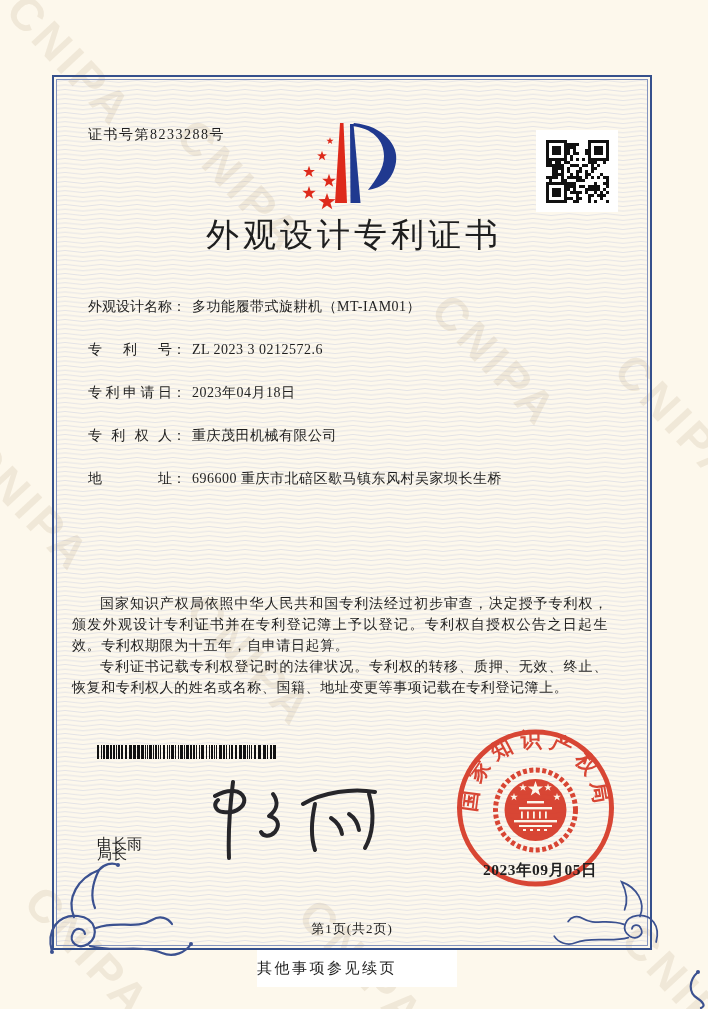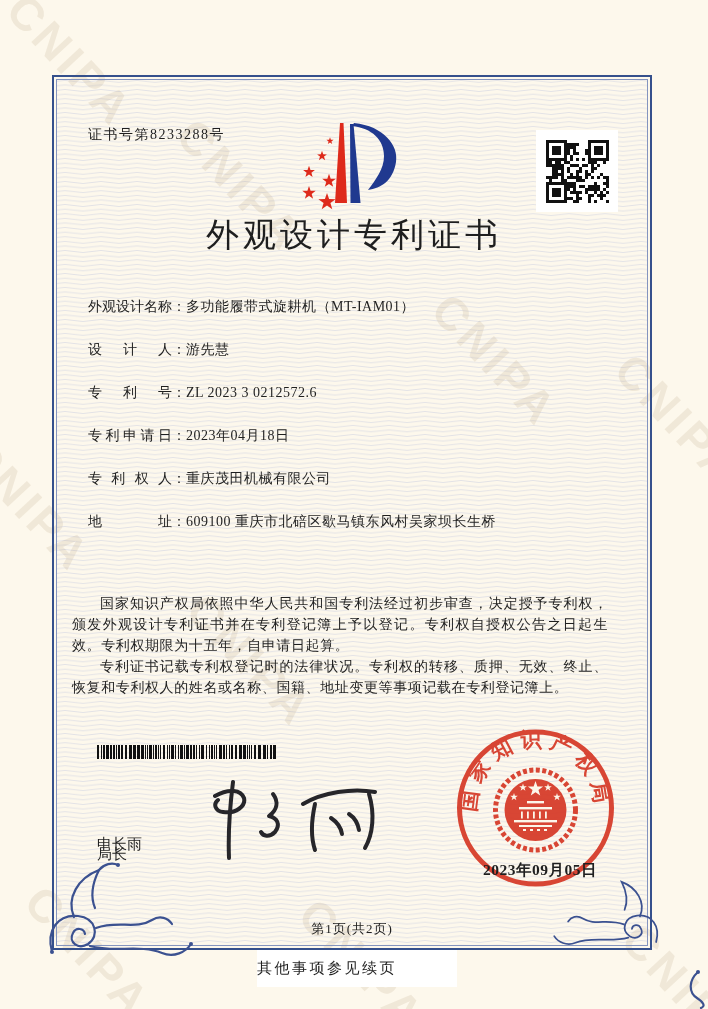--- a/index.html
+++ b/index.html
@@ -13,21 +13,21 @@
   .frame-inner{position:absolute;left:2px;top:2px;right:2px;bottom:2px;border:1.3px solid #8494bf;}
   .cert-no{position:absolute;left:88px;top:126px;font-size:14px;letter-spacing:1.5px;z-index:4;}
   .logo{position:absolute;left:296px;top:114px;z-index:4;}
   .qr-box{position:absolute;left:536px;top:130px;width:82px;height:82px;background:#ffffff;z-index:4;}
   .qr-svg{position:absolute;left:10px;top:10px;}
   .title{position:absolute;left:0;top:213px;width:708px;text-align:center;font-size:33px;font-weight:normal;
          letter-spacing:4px;z-index:4;}
   .fields{position:absolute;left:88px;top:298px;width:548px;z-index:4;font-size:14px;}
   .frow{position:relative;line-height:17px;margin-bottom:26px;white-space:nowrap;}
   .flabel{display:inline-block;width:84px;text-align:justify;text-align-last:justify;vertical-align:top;}
-  .fvalue{letter-spacing:0.5px;}
+  .fvalue{margin-left:6px;letter-spacing:0.5px;}
   .pair2{position:absolute;left:245px;top:0;}
   .paras{position:absolute;left:72px;top:593px;width:536px;z-index:4;}
   .paras p{margin:0;font-size:14px;line-height:21px;letter-spacing:0.6px;text-indent:2em;text-align:justify;}
   .barcode{position:absolute;left:97px;top:745px;z-index:4;}
   .signer-title{position:absolute;left:97px;top:809px;font-size:15px;z-index:4;font-family:"Liberation Sans","DejaVu Sans",sans-serif;margin-top:36px;}
   .signer-name{position:absolute;left:97px;top:835px;font-size:15px;z-index:4;font-family:"Liberation Sans","DejaVu Sans",sans-serif;}
   .signature{position:absolute;left:203px;top:778px;z-index:5;}
   .seal{position:absolute;left:448px;top:722px;z-index:5;opacity:0.93;}
   .seal-date{position:absolute;left:450px;top:860px;width:180px;text-align:center;font-size:15.5px;font-weight:bold;z-index:6;letter-spacing:0.5px;}
   .page-num{position:absolute;left:0;top:920px;width:704px;text-align:center;font-size:13px;z-index:4;letter-spacing:1px;}
@@ -256,33 +256,30 @@
       </svg>
   </div>
 
   <div class="title">外观设计专利证书</div>
 
   <div class="fields">
     <div class="frow">
       <span class="flabel">外观设计名称</span><span>：</span><span class="fvalue">多功能履带式旋耕机（MT-IAM01）</span>
     </div>
     <div class="frow">
-      <span class="flabel">设计人</span><span>：</span><span class="fvalue">游先慧</span>
-    </div>
-    <div class="frow">
       <span class="flabel">专利号</span><span>：</span><span class="fvalue">ZL 2023 3 0212572.6</span>
     </div>
     <div class="frow">
       <span class="flabel">专利申请日</span><span>：</span><span class="fvalue">2023年04月18日</span>
     </div>
     <div class="frow">
       <span class="flabel">专利权人</span><span>：</span><span class="fvalue">重庆茂田机械有限公司</span>
     </div>
     <div class="frow">
-      <span class="flabel">地址</span><span>：</span><span class="fvalue">609100 重庆市北碚区歇马镇东风村吴家坝长生桥</span>
+      <span class="flabel">地址</span><span>：</span><span class="fvalue">696600 重庆市北碚区歇马镇东风村吴家坝长生桥</span>
     </div>
   </div>
 
   <div class="paras">
     <p>国家知识产权局依照中华人民共和国专利法经过初步审查，决定授予专利权，颁发外观设计专利证书并在专利登记簿上予以登记。专利权自授权公告之日起生效。专利权期限为十五年，自申请日起算。</p>
     <p>专利证书记载专利权登记时的法律状况。专利权的转移、质押、无效、终止、恢复和专利权人的姓名或名称、国籍、地址变更等事项记载在专利登记簿上。</p>
   </div>
 
   <svg class="barcode" id="barcode-svg" width="183" height="14">
       <rect x="0" y="0" width="2" height="14" fill="#111"></rect>

